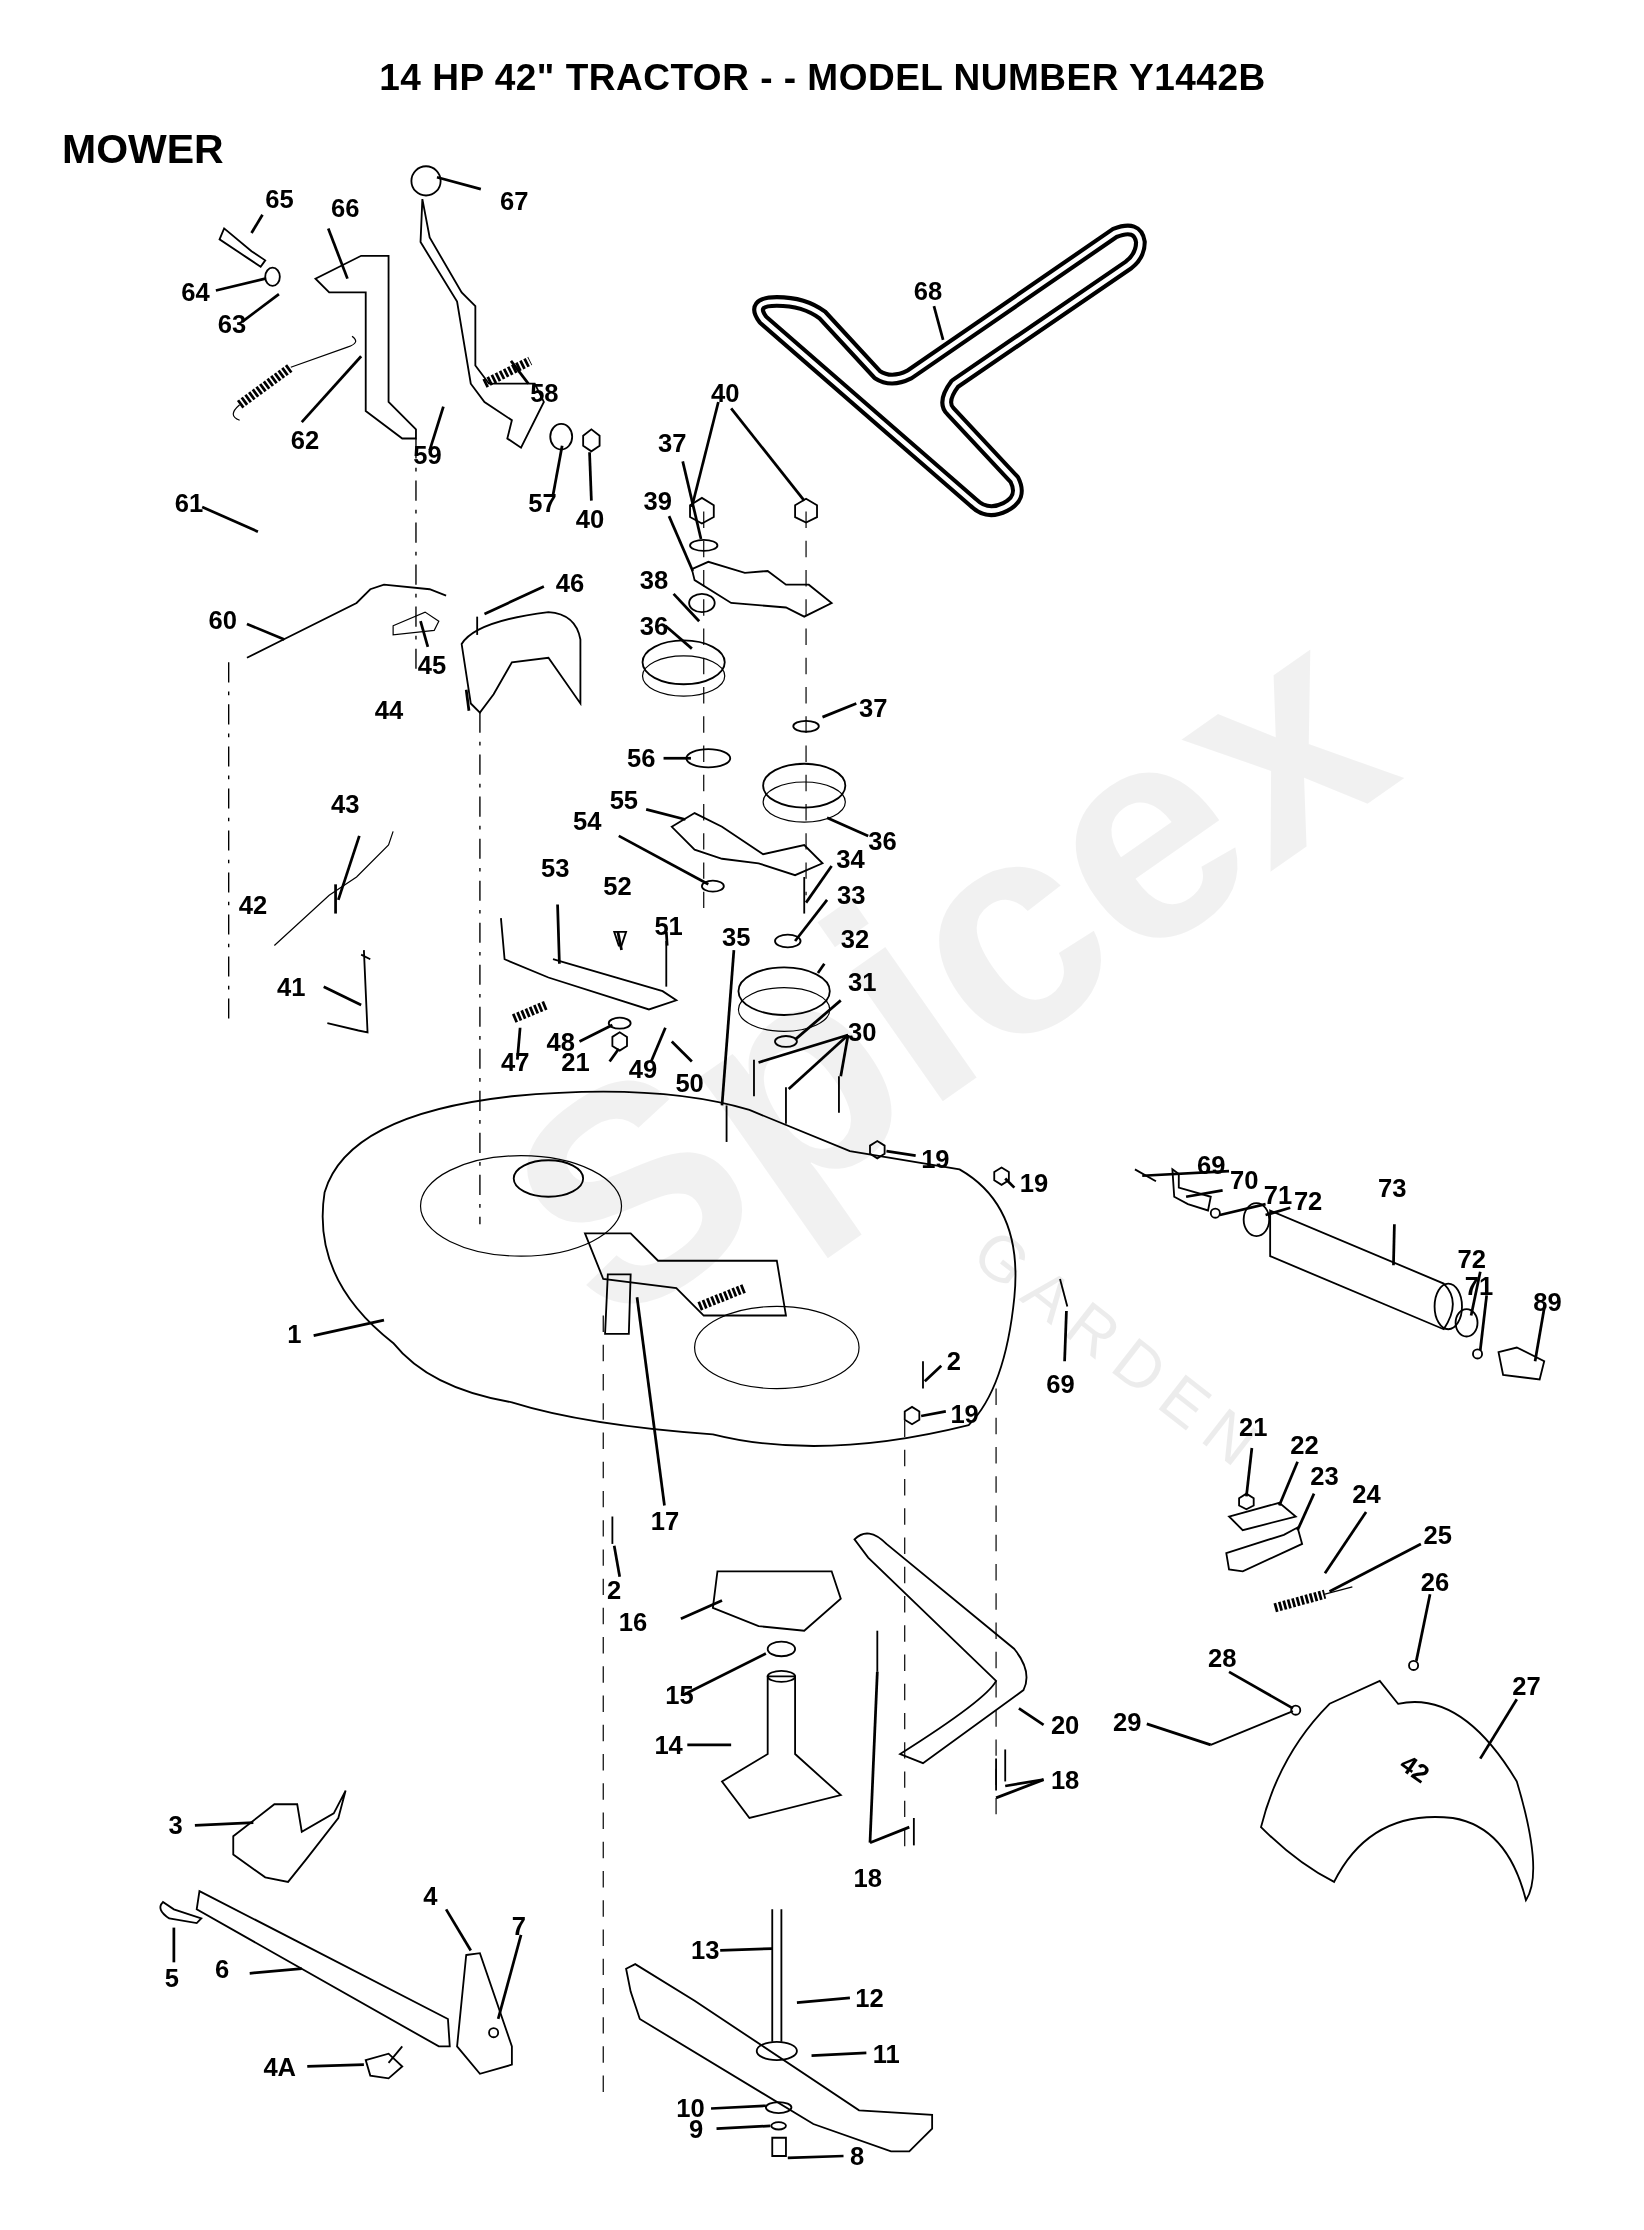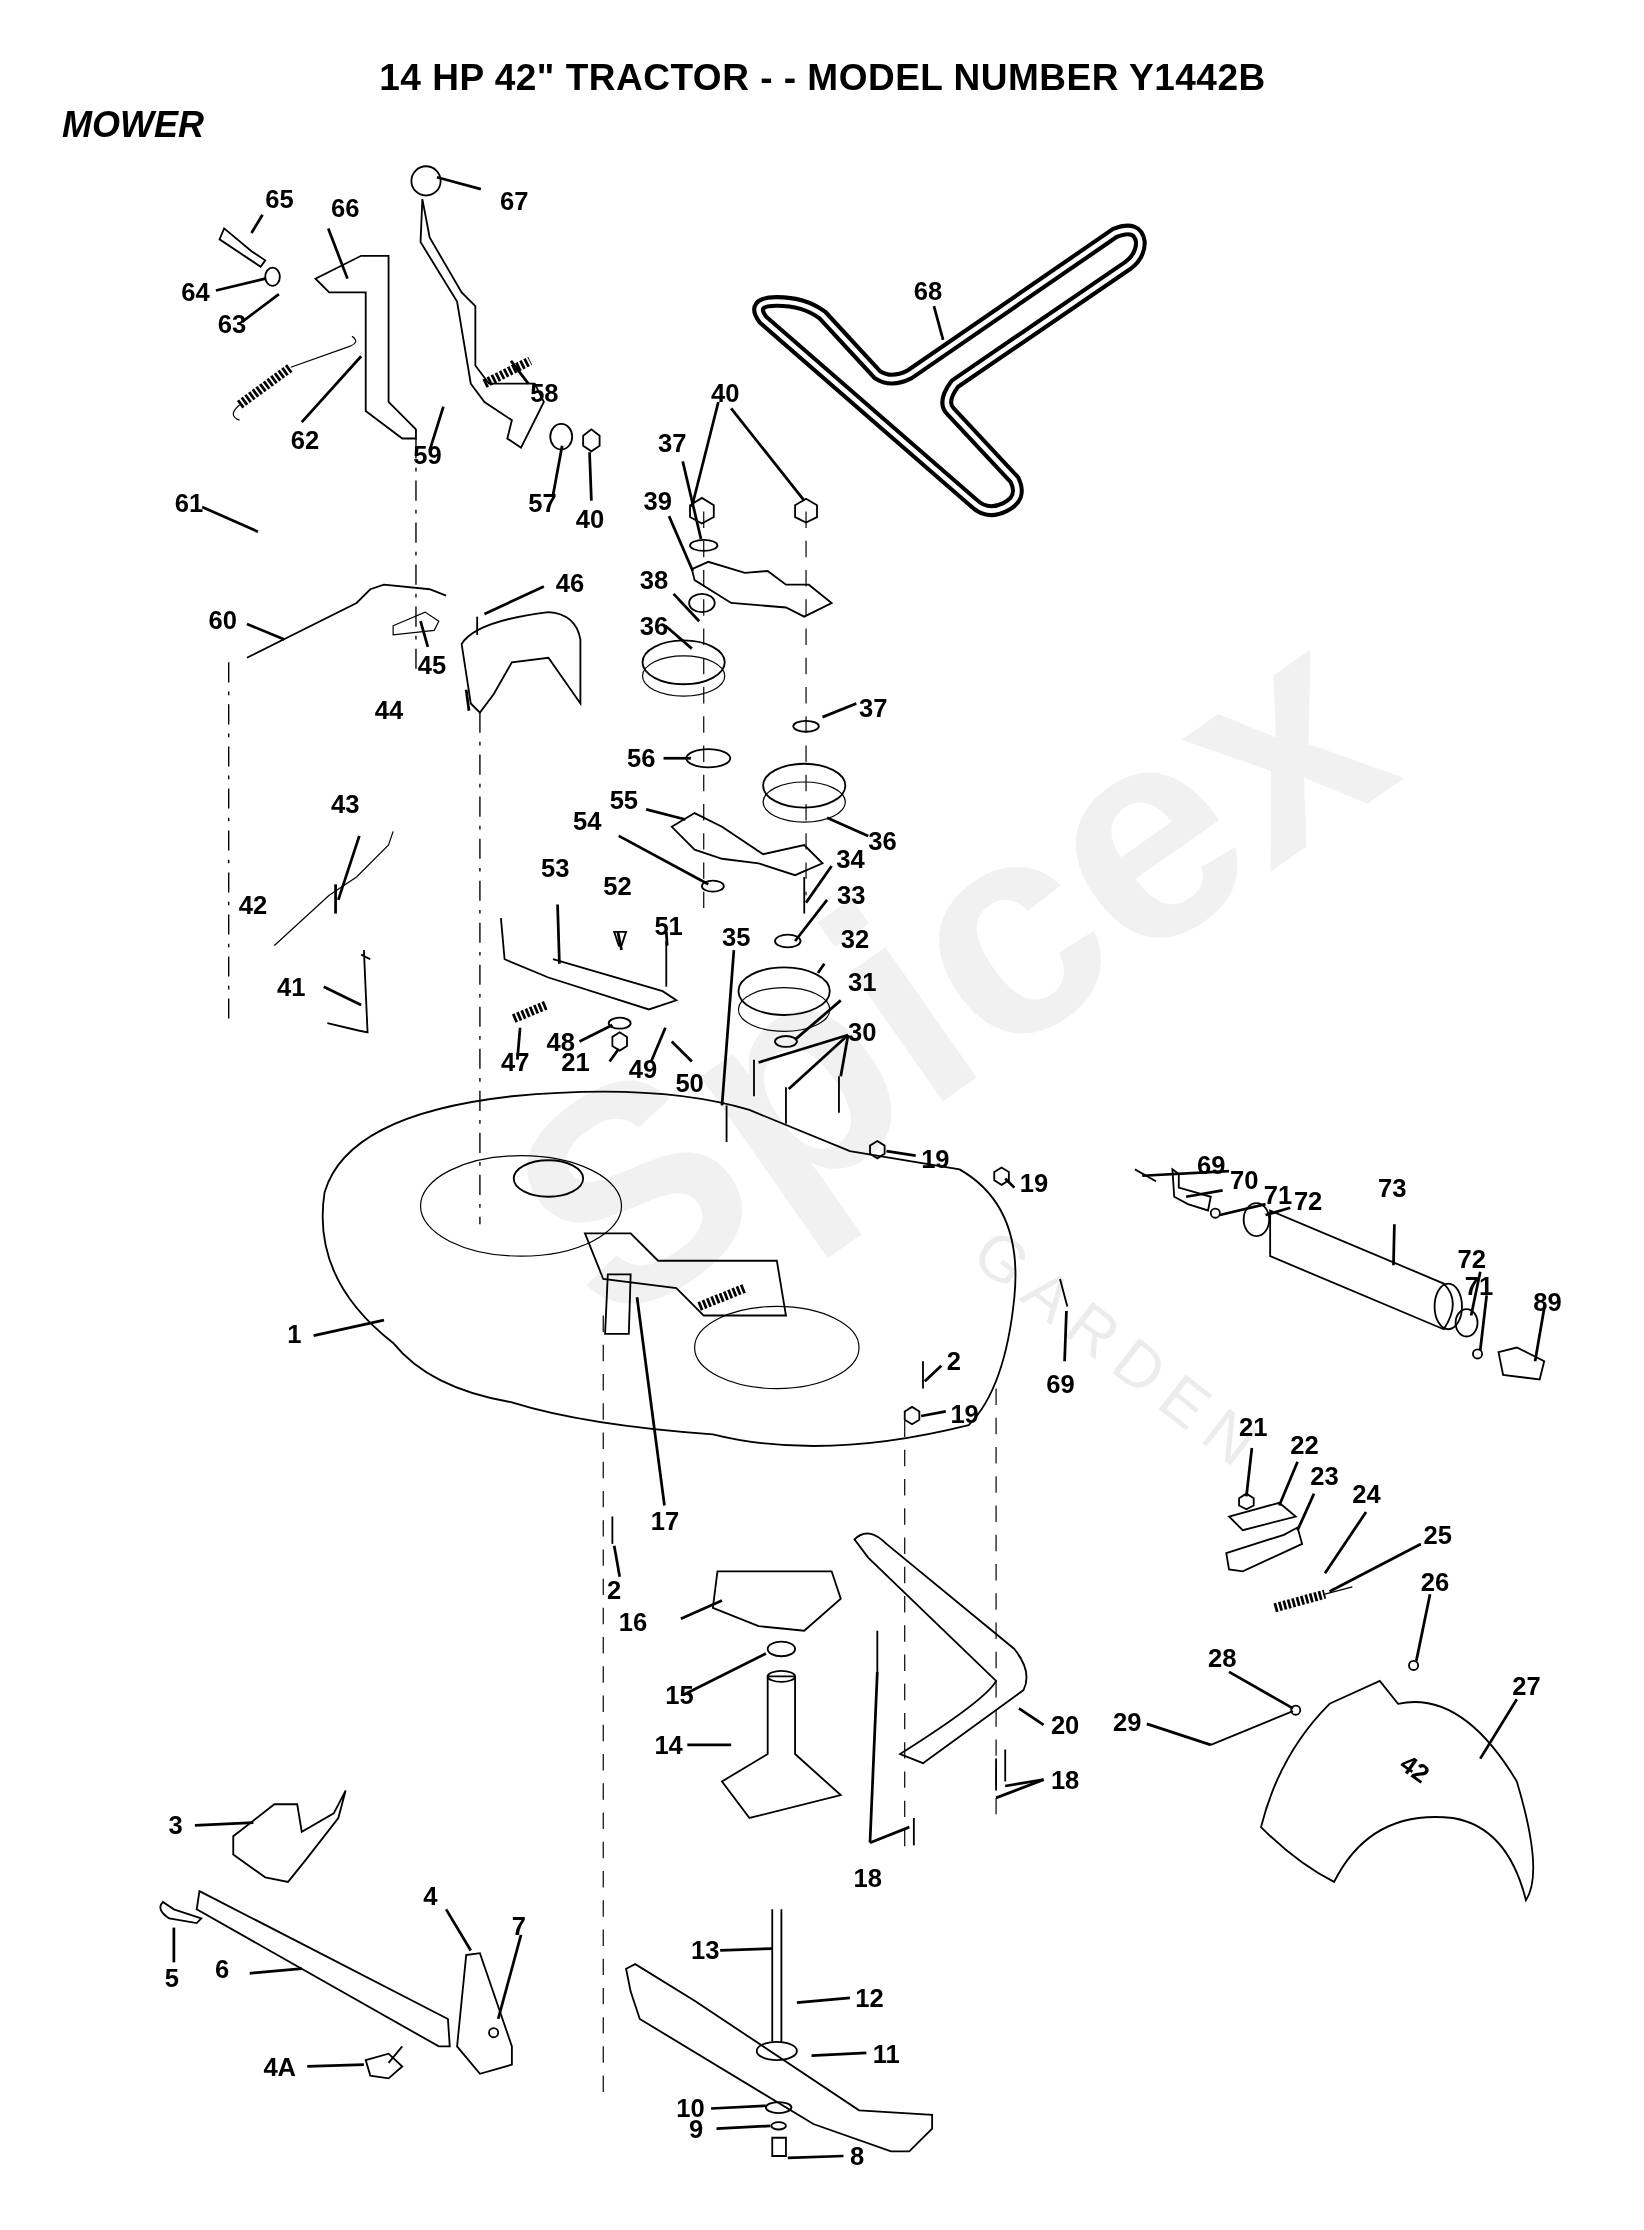--- a/index.html
+++ b/index.html
@@ -1,20 +1,20 @@
 <!DOCTYPE html>
 <html style="font-size:14.6px"><head>
 <meta charset="utf-8">
 <style>
   html, body { margin: 0; padding: 0; background: #ffffff; }
   body { width: 1645px; height: 2230px; position: relative; overflow: hidden;
          font-family: "Liberation Sans", sans-serif; color: #000; }
   .title { position: absolute; left: 0; width: 1645px; top: 57px; text-align: center;
            font-weight: bold; font-size: 37px; letter-spacing: 0.5px; }
-  .section { position: absolute; left: 62px; top: 104px; font-weight: bold; font-size: 36px; font-style: italic; }
+  .section { position: absolute; left: 62px; top: 126px; font-weight: bold; font-size: 41px; }
   svg.diagram { position: absolute; left: 0; top: 0; }
   .lbl { font-family: "Liberation Sans", sans-serif; font-weight: bold; font-size: 28px; fill: #000; }
   .wm { font-family: "Liberation Sans", sans-serif; font-weight: bold; fill: #000; opacity: 0.05; }
   .wm2 { font-family: "Liberation Sans", sans-serif; fill: #000; opacity: 0.07; letter-spacing: 14px; }
   .part { fill: none; stroke: #000; stroke-width: 2; }
   .thin { fill: none; stroke: #000; stroke-width: 1.3; }
   .dash { fill: none; stroke: #000; stroke-width: 1.5; stroke-dasharray: 22 10 4 10; }
   .dash2 { fill: none; stroke: #000; stroke-width: 1.3; stroke-dasharray: 18 14; }
   .leader { stroke: #000; stroke-width: 3; fill: none; }
   .belt { fill: none; stroke: #000; stroke-width: 14; stroke-linejoin: round; }

